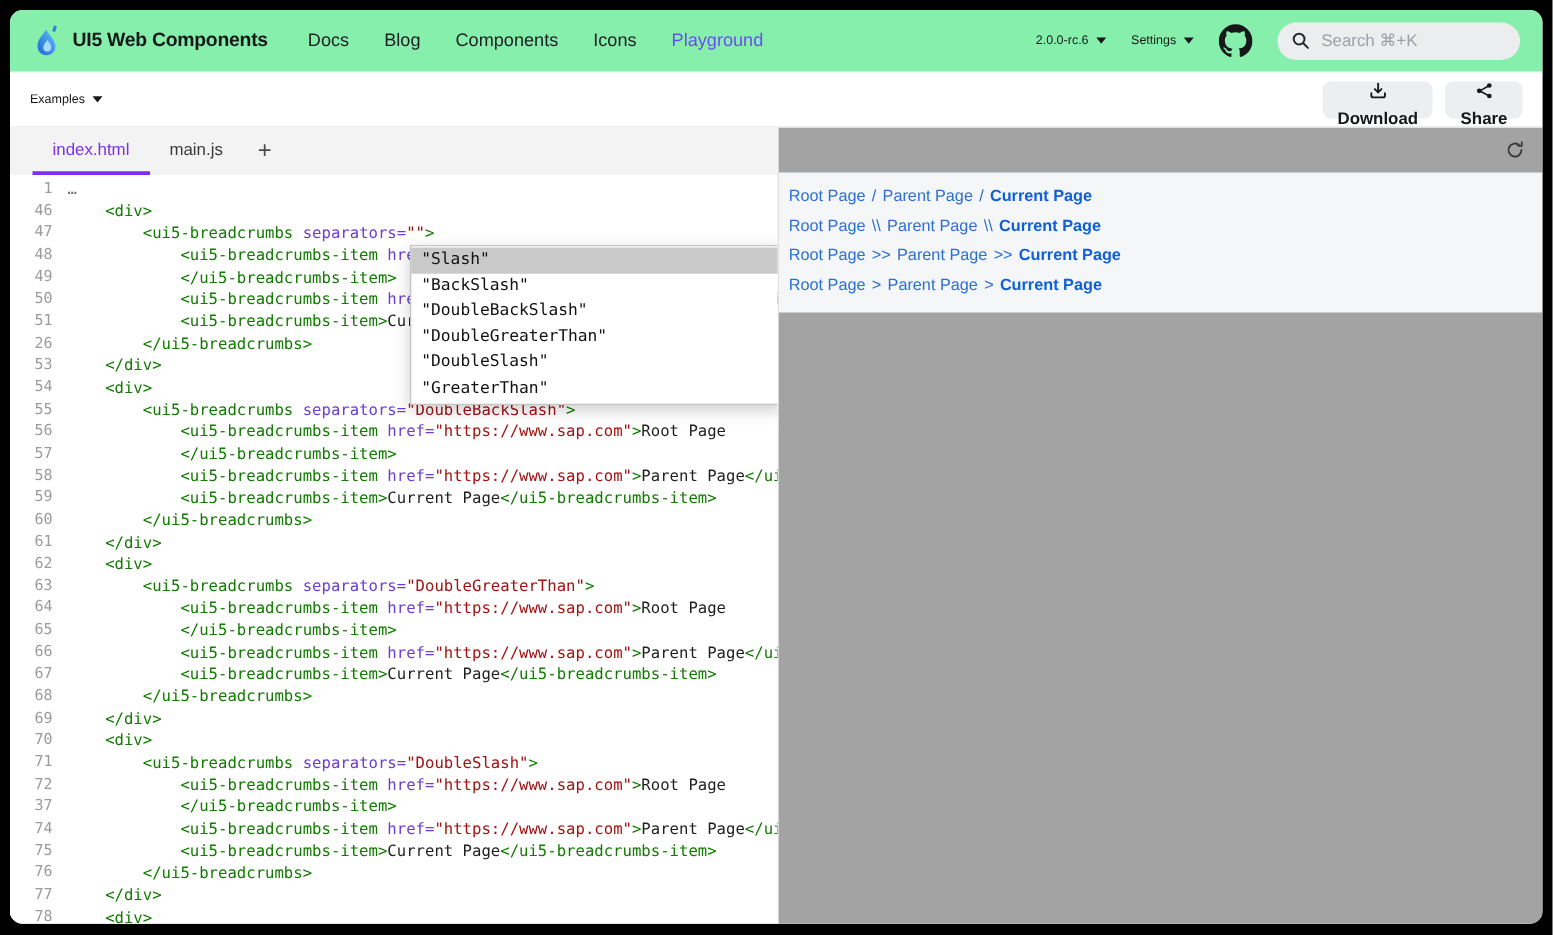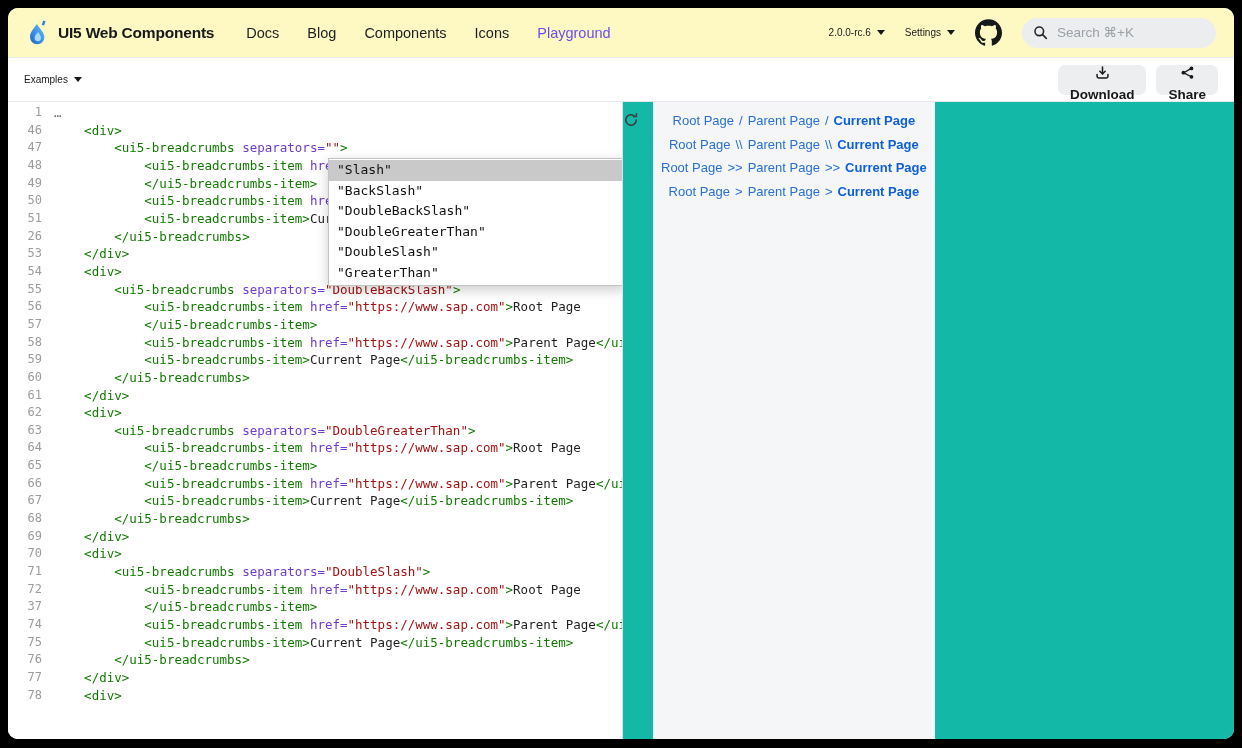--- a/index.html
+++ b/index.html
@@ -2,21 +2,21 @@
 <html style="--accent: #6a4df2; --tab-accent: #7c2ff0; --link-blue: #2b6fd4; --current-blue: #0e5fd8; --c-tag: #117a00; --c-attr: #6e3cd2; --c-str: #a31111;"><head>
 <meta charset="utf-8">
 <style>
   html,body{margin:0;padding:0;}
   body{width:1242px;height:748px;background:#000;position:relative;overflow:hidden;
        font-family:"Liberation Sans",sans-serif;-webkit-font-smoothing:antialiased;}
   .window{position:absolute;left:8px;top:8px;width:1226px;height:731px;background:#fff;
           border-radius:10px;overflow:hidden;display:flex;flex-direction:column;}
 
   
-  .navbar{height:49px;min-height:49px;border-bottom:1px solid #e7e9ec;display:flex;align-items:center;padding:0 18px;background:#fef9c3;}
+  .navbar{height:49px;min-height:49px;border-bottom:1px solid #e7e9ec;display:flex;align-items:center;padding:0 18px;background:#86efac;}
   .logo{display:flex;align-items:center;gap:9px;}
   .brand-title{font-weight:bold;font-size:15.5px;color:#17181a;letter-spacing:-0.2px;}
   .nav-links{display:flex;gap:28px;margin-left:32px;font-size:14.5px;color:#1c1e21;}
   .nav-link{cursor:pointer;}
   .nav-link.active{color:var(--accent);}
   .nav-right{margin-left:auto;display:flex;align-items:center;gap:20px;}
   .menu-label{font-size:10px;color:#17181a;display:flex;align-items:center;cursor:pointer;}
   .caret{width:0;height:0;border-left:4px solid transparent;border-right:4px solid transparent;
          border-top:5px solid #17181a;display:inline-block;margin-left:6px;}
   .search-pill{width:172px;height:30px;border-radius:15px;background:#ecedef;display:flex;align-items:center;padding:0 11px;gap:7px;}
@@ -45,21 +45,21 @@
   .tok-g{color:var(--c-tag);} .tok-a{color:var(--c-attr);} .tok-s{color:var(--c-str);}
   .tok-p{color:#1f1f1f;} .tok-d{color:#6f6f6f;}
 
   .dropdown{position:absolute;left:320px;top:56px;width:296px;background:#fff;border:1px solid #c3c3c3;
             box-shadow:0 4px 12px rgba(0,0,0,.2);z-index:5;font-size:13px;padding:1px 0;}
   .dd-item{height:20.6px;line-height:20.6px;padding:0 8px;color:#111;cursor:pointer;
            font-family:"DejaVu Sans Mono","Liberation Mono",monospace;}
   .dd-item.selected{background:#c9c9c9;}
 
   
-  .preview-pane{flex:1;background:#14b8a6;display:flex;flex-direction:row;text-align:center;}
+  .preview-pane{flex:1;background:#a3a3a3;display:flex;flex-direction:column;}
   .preview-topbar{height:36px;min-height:36px;display:flex;align-items:center;justify-content:flex-end;padding-right:14px;}
   .refresh-btn{cursor:pointer;display:flex;align-items:center;}
   .preview-band{background:#f4f6f8;padding:7px 8px 10px;}
   .crumb-row{height:23.7px;line-height:23.7px;font-size:13px;white-space:nowrap;}
   .crumb-link{color:var(--link-blue);cursor:pointer;}
   .crumb-sep{color:var(--link-blue);margin:0 5px;}
   .crumb-current{color:var(--current-blue);font-weight:bold;}
 
   svg{display:block;}
 </style>
@@ -147,20 +147,27 @@
           </svg>
         </span>
         <span>Share</span>
       </div>
     </div>
   </div>
 
   <div class="main">
 
     <div class="editor-pane">
+      <div class="tabbar">
+        <span id="tabs-mount" style="display:flex;">
+            <span class="tab active">index.html</span>
+            <span class="tab">main.js</span>
+          </span>
+        <span class="new-tab">+</span>
+      </div>
       <div class="code-area">
         <div id="code-mount">
             <div class="code-line"><span class="ln">1</span><span class="tok-d">…</span></div>
             <div class="code-line"><span class="ln">46</span><span class="tok-g">    &lt;div&gt;</span></div>
             <div class="code-line"><span class="ln">47</span><span class="tok-g">        &lt;ui5-breadcrumbs</span><span class="tok-a"> separators=</span><span class="tok-s">""</span><span class="tok-g">&gt;</span></div>
             <div class="code-line"><span class="ln">48</span><span class="tok-g">            &lt;ui5-breadcrumbs-item</span><span class="tok-a"> href=</span><span class="tok-s">"https://www.sap.com"</span><span class="tok-g">&gt;</span><span class="tok-p">Root Page</span></div>
             <div class="code-line"><span class="ln">49</span><span class="tok-g">            &lt;/ui5-breadcrumbs-item&gt;</span></div>
             <div class="code-line"><span class="ln">50</span><span class="tok-g">            &lt;ui5-breadcrumbs-item</span><span class="tok-a"> href=</span><span class="tok-s">"https://www.sap.com"</span><span class="tok-g">&gt;</span><span class="tok-p">Parent Page</span><span class="tok-g">&lt;/ui5-breadcrumbs-item&gt;</span></div>
             <div class="code-line"><span class="ln">51</span><span class="tok-g">            &lt;ui5-breadcrumbs-item&gt;</span><span class="tok-p">Current Page</span><span class="tok-g">&lt;/ui5-breadcrumbs-item&gt;</span></div>
             <div class="code-line"><span class="ln">26</span><span class="tok-g">        &lt;/ui5-breadcrumbs&gt;</span></div>

